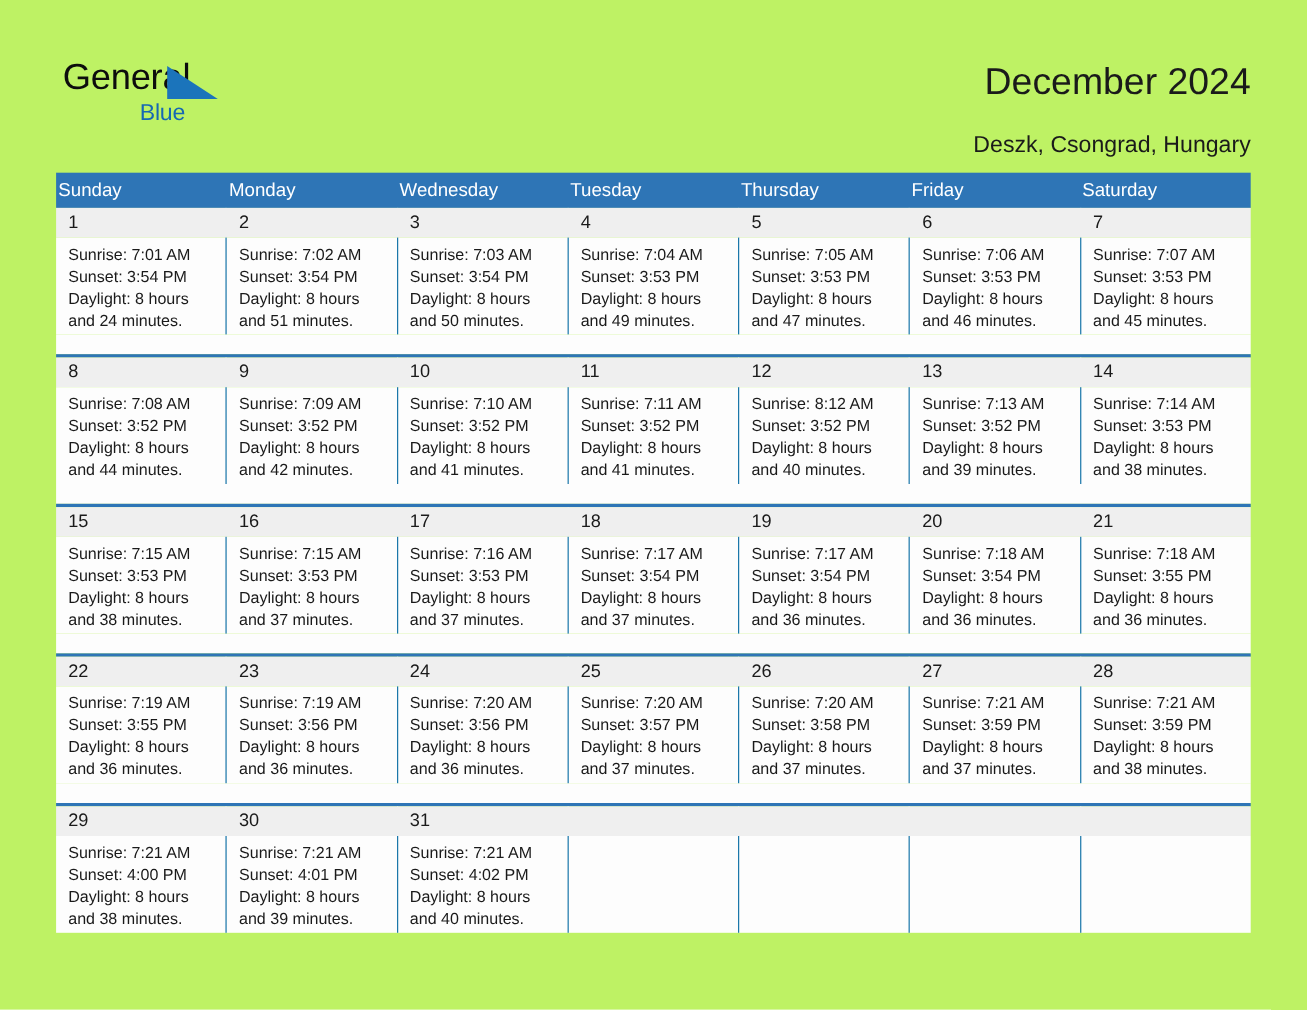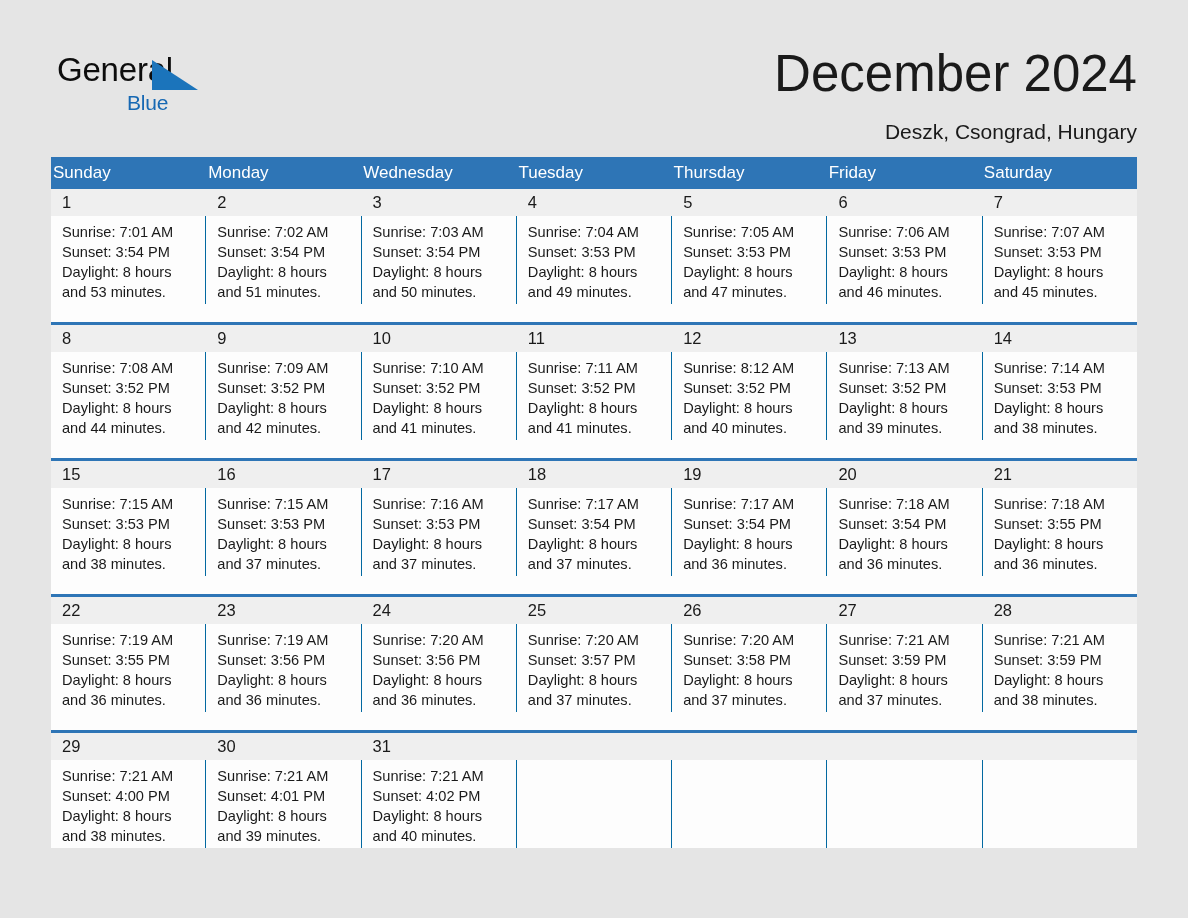--- a/index.html
+++ b/index.html
@@ -9,21 +9,21 @@
     width: 1188px;
     height: 918px;
     background: #ffffff;
     font-family: "Liberation Sans", sans-serif;
     -webkit-font-smoothing: antialiased;
   }
   .page {
     position: relative;
     width: 1188px;
     height: 918px;
-    background: #e5e5e5;
+    background: #bef264;
     overflow: hidden;
   }
 
   
   .top {
     position: absolute;
     left: 0; top: 0;
     width: 1188px;
     height: 155px;
   }
@@ -62,21 +62,21 @@
     font-weight: 400;
   }
 
   .title-block {
     position: absolute;
     right: 51px;
     top: 50px;
     text-align: right;
   }
   .cal-title {
-    font-size: 51px;
+    font-size: 34px;
     font-weight: 400;
     color: #1a1a1a;
     line-height: 48px;
     white-space: nowrap;
   }
   .cal-subtitle {
     margin-top: 20px;
     font-size: 21px;
     font-weight: 400;
     color: #1a1a1a;
@@ -193,21 +193,21 @@
             <div class="datecell">3</div>
             <div class="datecell">4</div>
             <div class="datecell">5</div>
             <div class="datecell">6</div>
             <div class="datecell">7</div>
           </div>
           <div class="infobar">
             <div class="infocell">
               <p>Sunrise: 7:01 AM</p>
               <p>Sunset: 3:54 PM</p>
-              <p class="daylight">Daylight: 8 hours and 53 minutes.</p>
+              <p class="daylight">Daylight: 8 hours and 24 minutes.</p>
             </div>
             <div class="infocell">
               <p>Sunrise: 7:02 AM</p>
               <p>Sunset: 3:54 PM</p>
               <p class="daylight">Daylight: 8 hours and 51 minutes.</p>
             </div>
             <div class="infocell">
               <p>Sunrise: 7:03 AM</p>
               <p>Sunset: 3:54 PM</p>
               <p class="daylight">Daylight: 8 hours and 50 minutes.</p>

